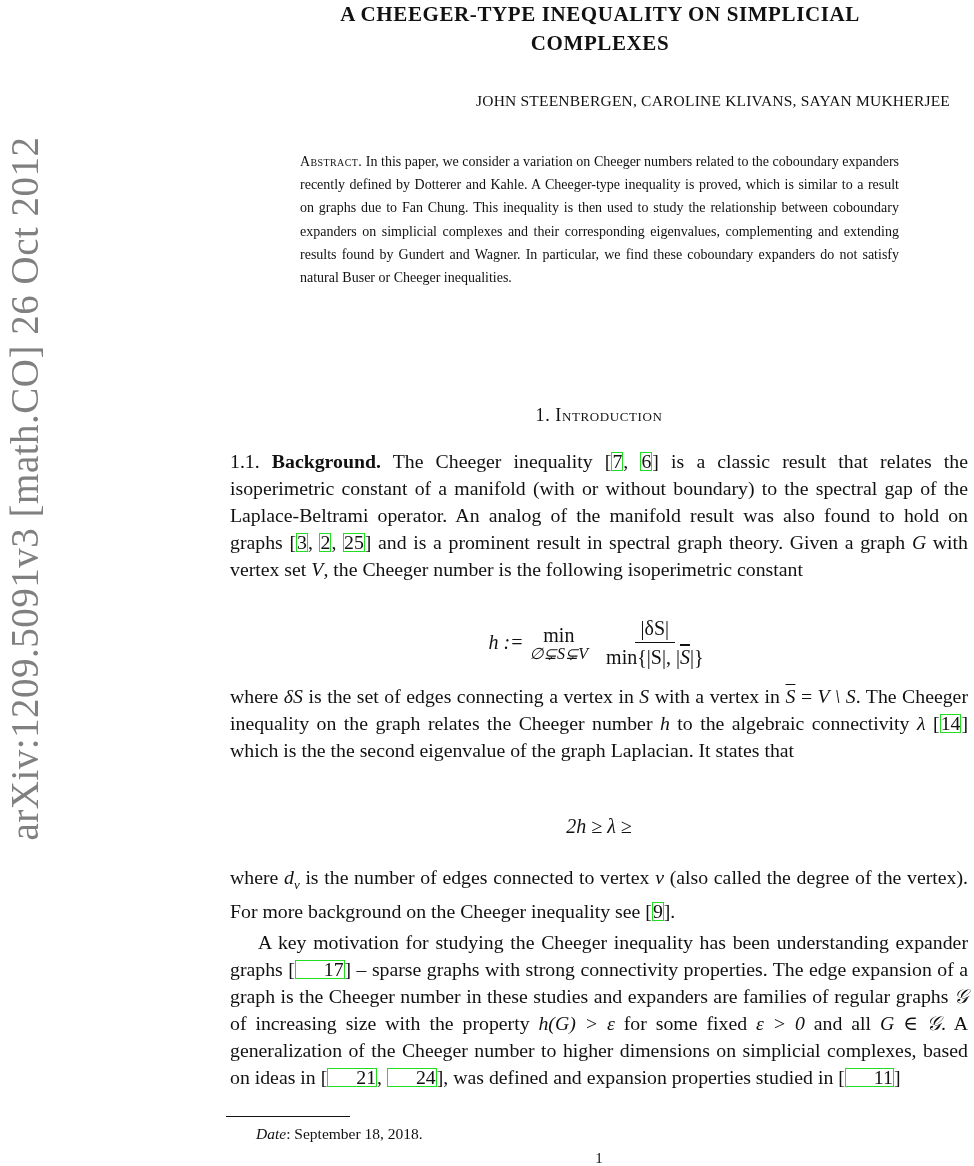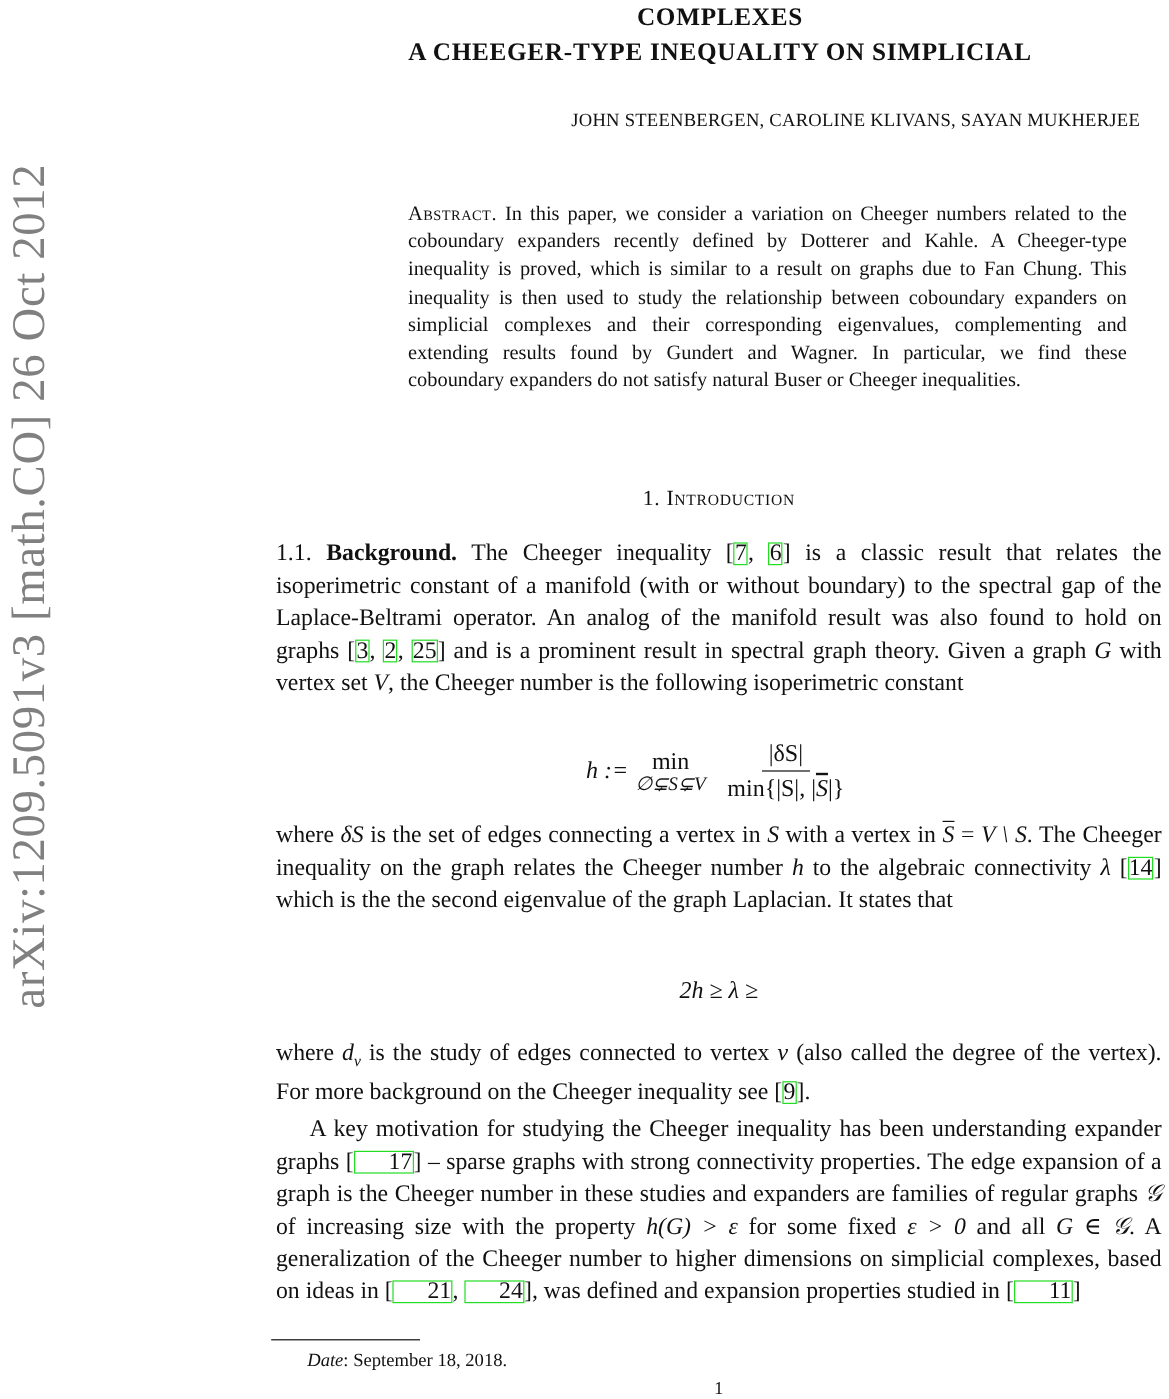--- a/index.html
+++ b/index.html
@@ -17,22 +17,22 @@
     }
     .title {
       position: absolute; left: 260px; width: 680px; top: 0px; text-align: center;
       font-weight: bold; font-size: 21px; line-height: 29px; letter-spacing: 0.6px;
     }
     .authors {
       position: absolute; left: 250px; width: 700px; top: 92px; text-align: right;
       font-size: 15.5px; letter-spacing: 0.2px;
     }
     .abstract {
-      position: absolute; left: 300px; width: 599px; top: 166px;
-      font-size: 17px; line-height: 23.2px; text-align: justify; margin-left: 40px;
+      position: absolute; left: 300px; width: 599px; top: 150px;
+      font-size: 14px; line-height: 23.2px; text-align: justify;
     }
     .abstract .sc { font-variant: small-caps; letter-spacing: 0.4px; }
     .section-title {
       position: absolute; left: 226px; width: 746px; top: 405px; text-align: center;
       font-size: 18px; font-variant: small-caps; letter-spacing: 0.6px;
     }
     .body {
       position: absolute; left: 226px; width: 746px;
       font-size: 19.8px; line-height: 27px; text-align: justify;
     }
@@ -60,22 +60,22 @@
     .pagenum { position: absolute; left: 0; width: 1198px; top: 1150px; text-align: center; font-size: 15px; }
   </style>
 </head>
 <body>
 
 <div class="arxiv-stamp">
   <span>arXiv:1209.5091v3  [math.CO]  26 Oct 2012</span>
 </div>
 
 <div class="title">
+  <div>A CHEEGER-TYPE INEQUALITY ON SIMPLICIAL</div>
   <div>COMPLEXES</div>
-  <div>A CHEEGER-TYPE INEQUALITY ON SIMPLICIAL</div>
 </div>
 
 <div class="authors">JOHN STEENBERGEN, CAROLINE KLIVANS, SAYAN MUKHERJEE</div>
 
 <div class="abstract">
   <span class="sc">Abstract.</span>
   <span>In this paper, we consider a variation on Cheeger numbers related to the coboundary expanders recently defined by Dotterer and Kahle. A Cheeger-type inequality is proved, which is similar to a result on graphs due to Fan Chung. This inequality is then used to study the relationship between coboundary expanders on simplicial complexes and their corresponding eigenvalues, complementing and extending results found by Gundert and Wagner. In particular, we find these coboundary expanders do not satisfy natural Buser or Cheeger inequalities.</span>
 </div>
 
 <div class="section-title">
@@ -108,21 +108,21 @@
     <span>where </span><span class="m">δS</span><span> is the set of edges connecting a vertex in </span><span class="m">S</span><span> with a vertex in </span><span class="m overline">S</span><span> = </span><span class="m">V \ S</span><span>. The Cheeger inequality on the graph relates the Cheeger number </span><span class="m">h</span><span> to the algebraic connectivity </span><span class="m">λ</span><span> [</span><a class="cite">14</a><span>] which is the the second eigenvalue of the graph Laplacian. It states that</span>
   </p>
 </div>
 
 <div class="eq" style="top:796px; height:60px;align-items:center;">
   <span class="m">2h ≥ λ ≥</span>
 </div>
 
 <div class="body" style="top:860px;">
   <p>
-    <span>where </span><span class="m">d</span><sub class="m">v</sub><span> is the study of edges connected to vertex </span><span class="m">v</span><span> (also called the degree of the vertex). For more background on the Cheeger inequality see [</span><a class="cite">9</a><span>].</span>
+    <span>where </span><span class="m">d</span><sub class="m">v</sub><span> is the number of edges connected to vertex </span><span class="m">v</span><span> (also called the degree of the vertex). For more background on the Cheeger inequality see [</span><a class="cite">9</a><span>].</span>
   </p>
   <p class="indent">
     <span>A key motivation for studying the Cheeger inequality has been understanding expander graphs [</span><a class="cite">17</a><span>] – sparse graphs with strong connectivity properties. The edge expansion of a graph is the Cheeger number in these studies and expanders are families of regular graphs </span><span class="m">𝒢</span><span> of increasing size with the property </span><span class="m">h(G) &gt; ε</span><span> for some fixed </span><span class="m">ε &gt; 0</span><span> and all </span><span class="m">G ∈ 𝒢</span><span>.  A generalization of the Cheeger number to higher dimensions on simplicial complexes, based on ideas in [</span><a class="cite">21</a><span>, </span><a class="cite">24</a><span>], was defined and expansion properties studied in [</span><a class="cite">11</a><span>]</span>
   </p>
 </div>
 
 <div class="footrule"></div>
 <div class="footnote">
   <span class="m">Date</span><span>: September 18, 2018.</span>
 </div>

